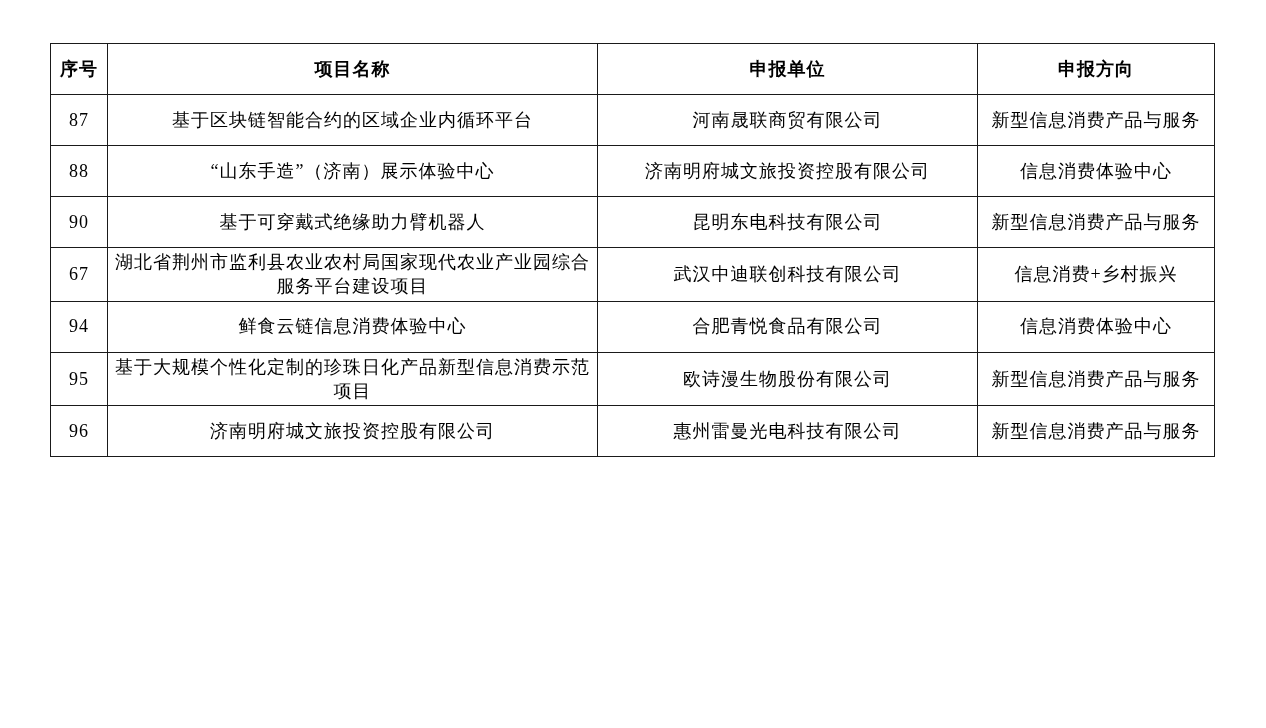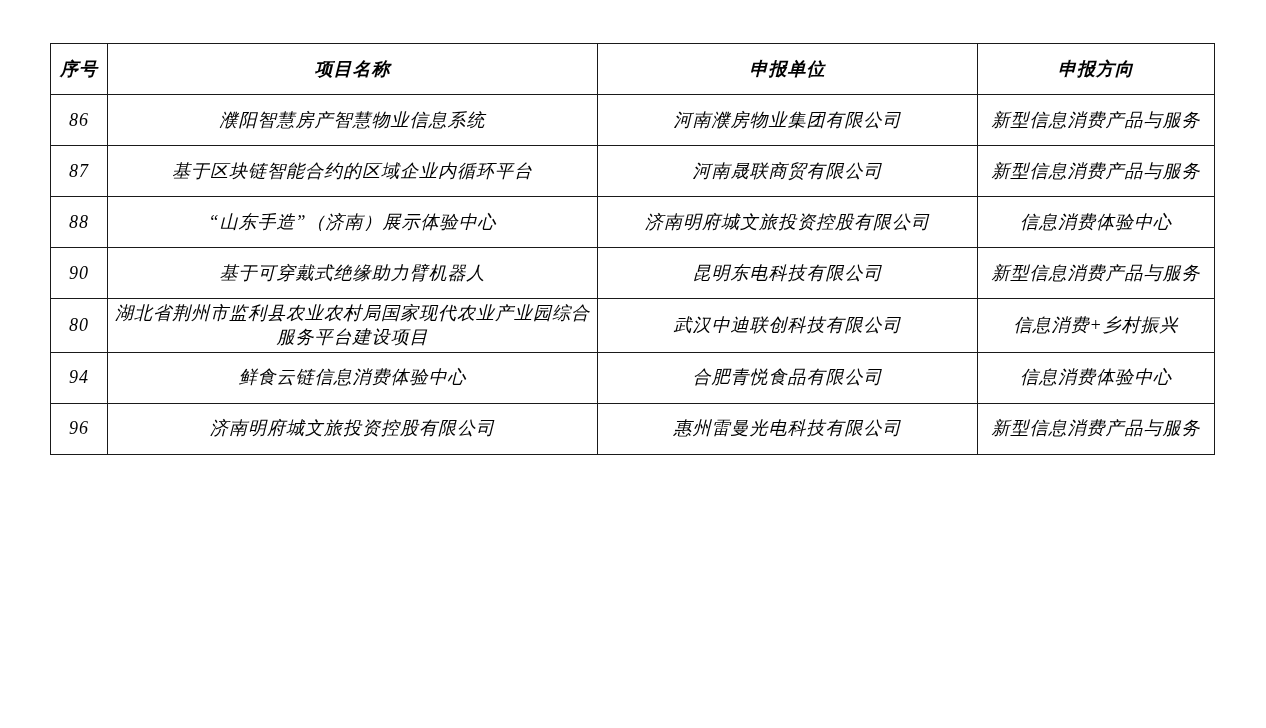--- a/index.html
+++ b/index.html
@@ -14,21 +14,20 @@
     font-family: "Liberation Serif", "DejaVu Serif", serif;
     color: #000000;
     overflow: hidden;
   }
   .page {
     position: absolute;
     left: 0; top: 0;
     width: 1266px;
     height: 728px;
     background: #ffffff;
-    font-style: italic;
   }
   table.list-table {
     position: absolute;
     left: 50px;
     top: 43px;
     width: 1164px;
     border-collapse: collapse;
     table-layout: fixed;
     background: #ffffff;
   }
@@ -70,54 +69,54 @@
     <thead>
       <tr id="header-row">
           <th>序号</th>
           <th>项目名称</th>
           <th>申报单位</th>
           <th>申报方向</th>
         </tr>
     </thead>
     <tbody id="table-body">
         <tr>
-          <td>86</td>
-          <td>濮阳智慧房产智慧物业信息系统</td>
-          <td>河南濮房物业集团有限公司</td>
-          <td>新型信息消费产品与服务</td>
-        </tr>
-        <tr>
           <td>87</td>
           <td>基于区块链智能合约的区域企业内循环平台</td>
           <td>河南晟联商贸有限公司</td>
           <td>新型信息消费产品与服务</td>
         </tr>
         <tr>
           <td>88</td>
           <td>“山东手造”（济南）展示体验中心</td>
           <td>济南明府城文旅投资控股有限公司</td>
           <td>信息消费体验中心</td>
         </tr>
         <tr>
           <td>90</td>
           <td>基于可穿戴式绝缘助力臂机器人</td>
           <td>昆明东电科技有限公司</td>
           <td>新型信息消费产品与服务</td>
         </tr>
         <tr>
-          <td>80</td>
+          <td>67</td>
           <td>湖北省荆州市监利县农业农村局国家现代农业产业园综合服务平台建设项目</td>
           <td>武汉中迪联创科技有限公司</td>
           <td>信息消费+乡村振兴</td>
         </tr>
         <tr>
           <td>94</td>
           <td>鲜食云链信息消费体验中心</td>
           <td>合肥青悦食品有限公司</td>
           <td>信息消费体验中心</td>
+        </tr>
+        <tr>
+          <td>95</td>
+          <td>基于大规模个性化定制的珍珠日化产品新型信息消费示范项目</td>
+          <td>欧诗漫生物股份有限公司</td>
+          <td>新型信息消费产品与服务</td>
         </tr>
         <tr>
           <td>96</td>
           <td>济南明府城文旅投资控股有限公司</td>
           <td>惠州雷曼光电科技有限公司</td>
           <td>新型信息消费产品与服务</td>
         </tr>
       </tbody>
   </table>
 </div>

